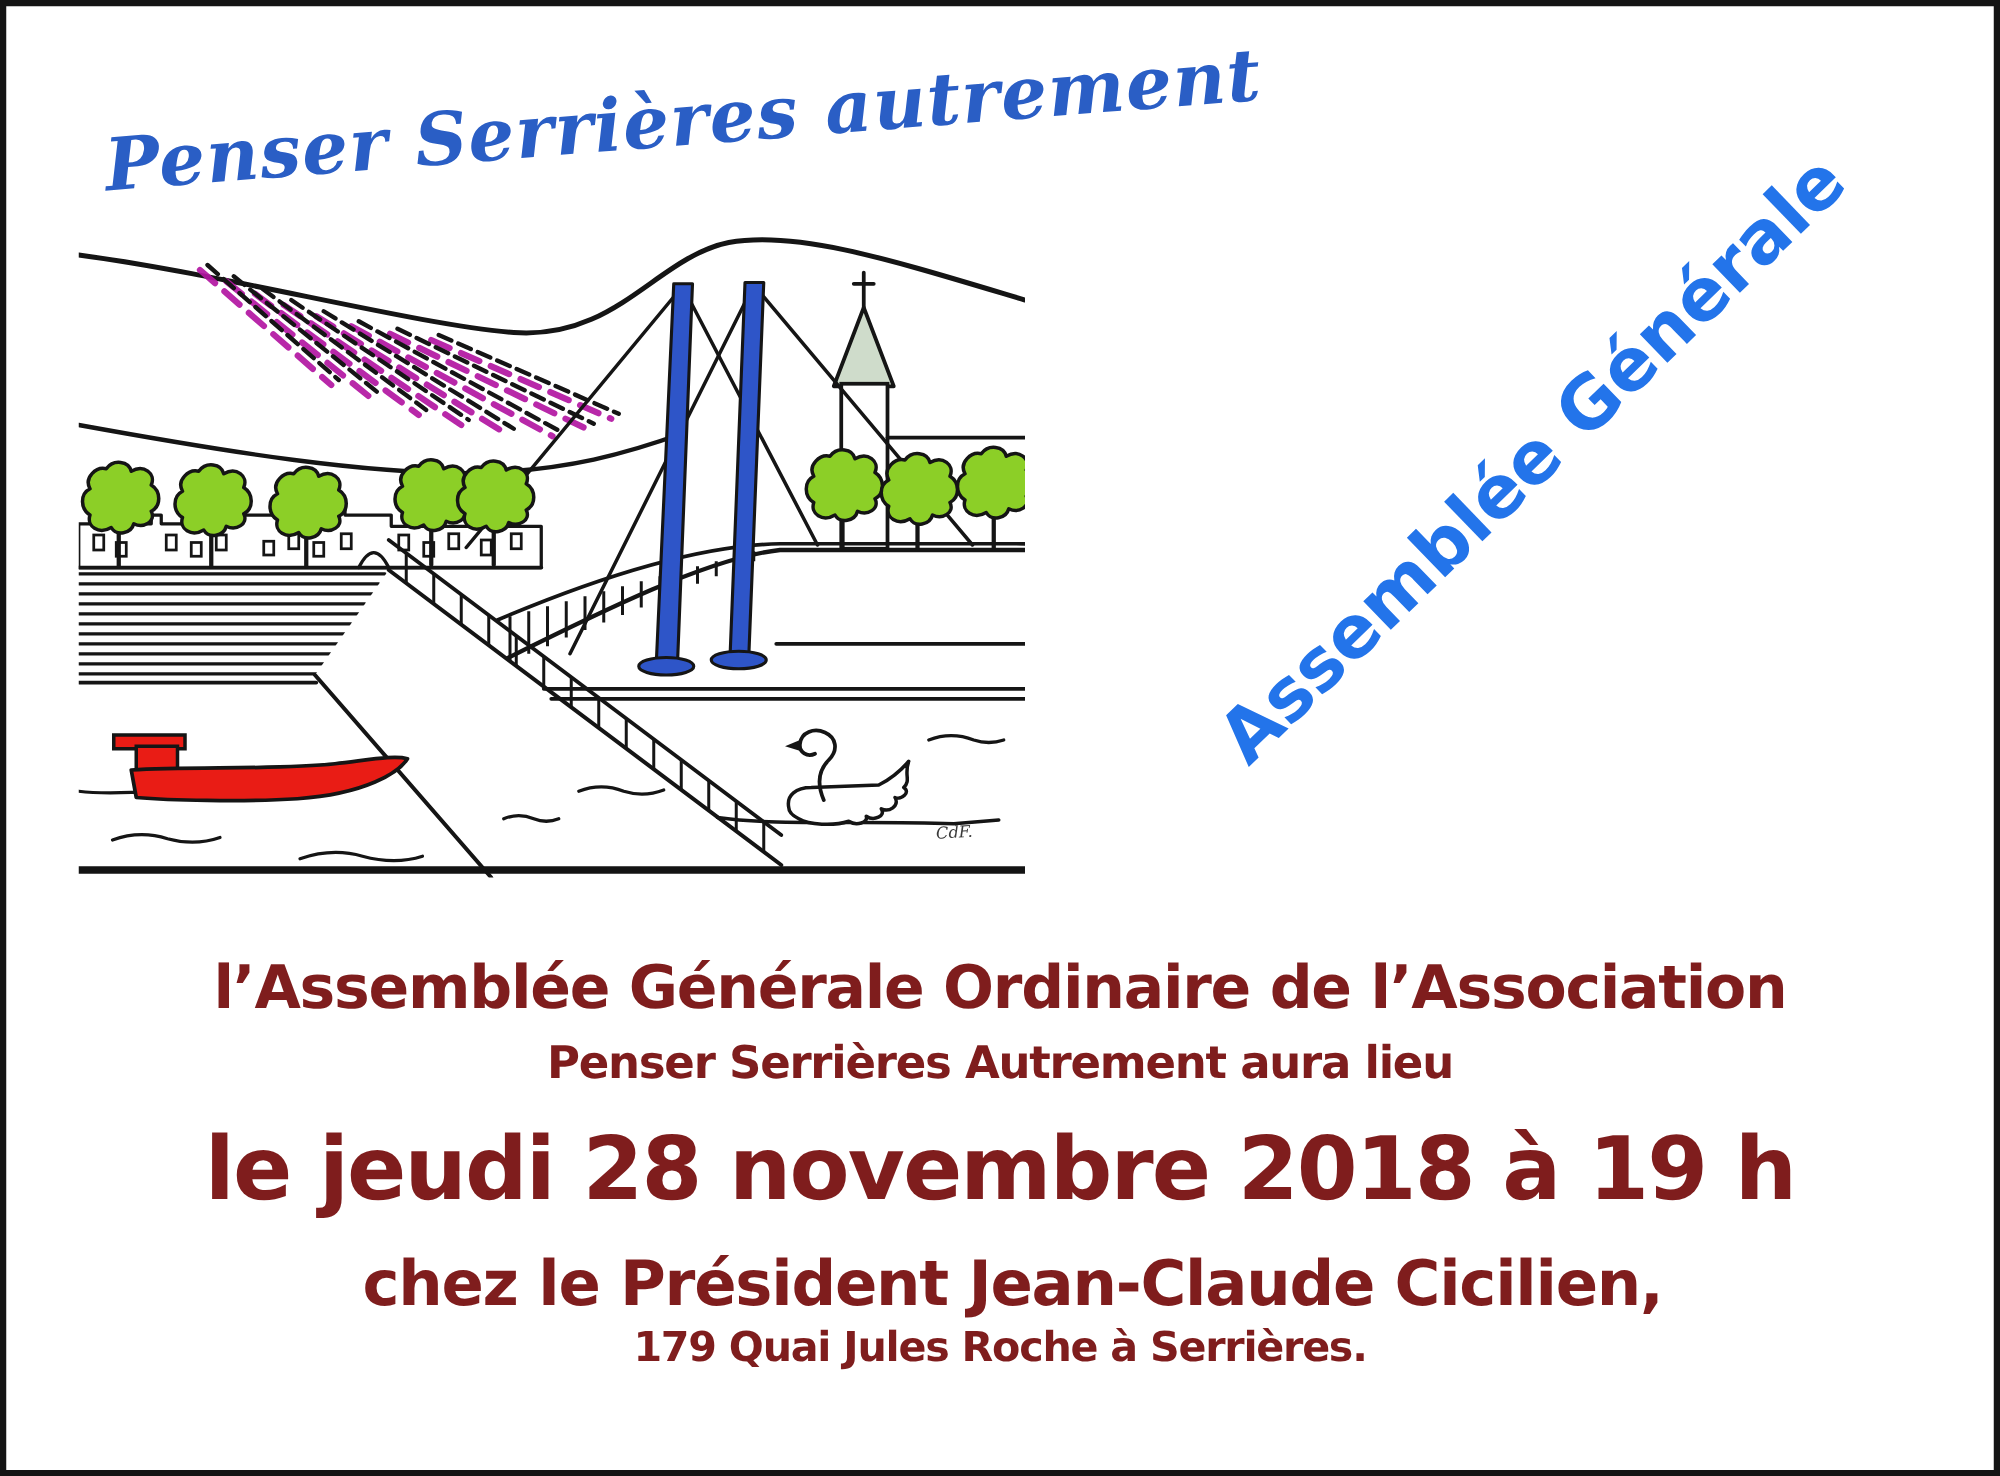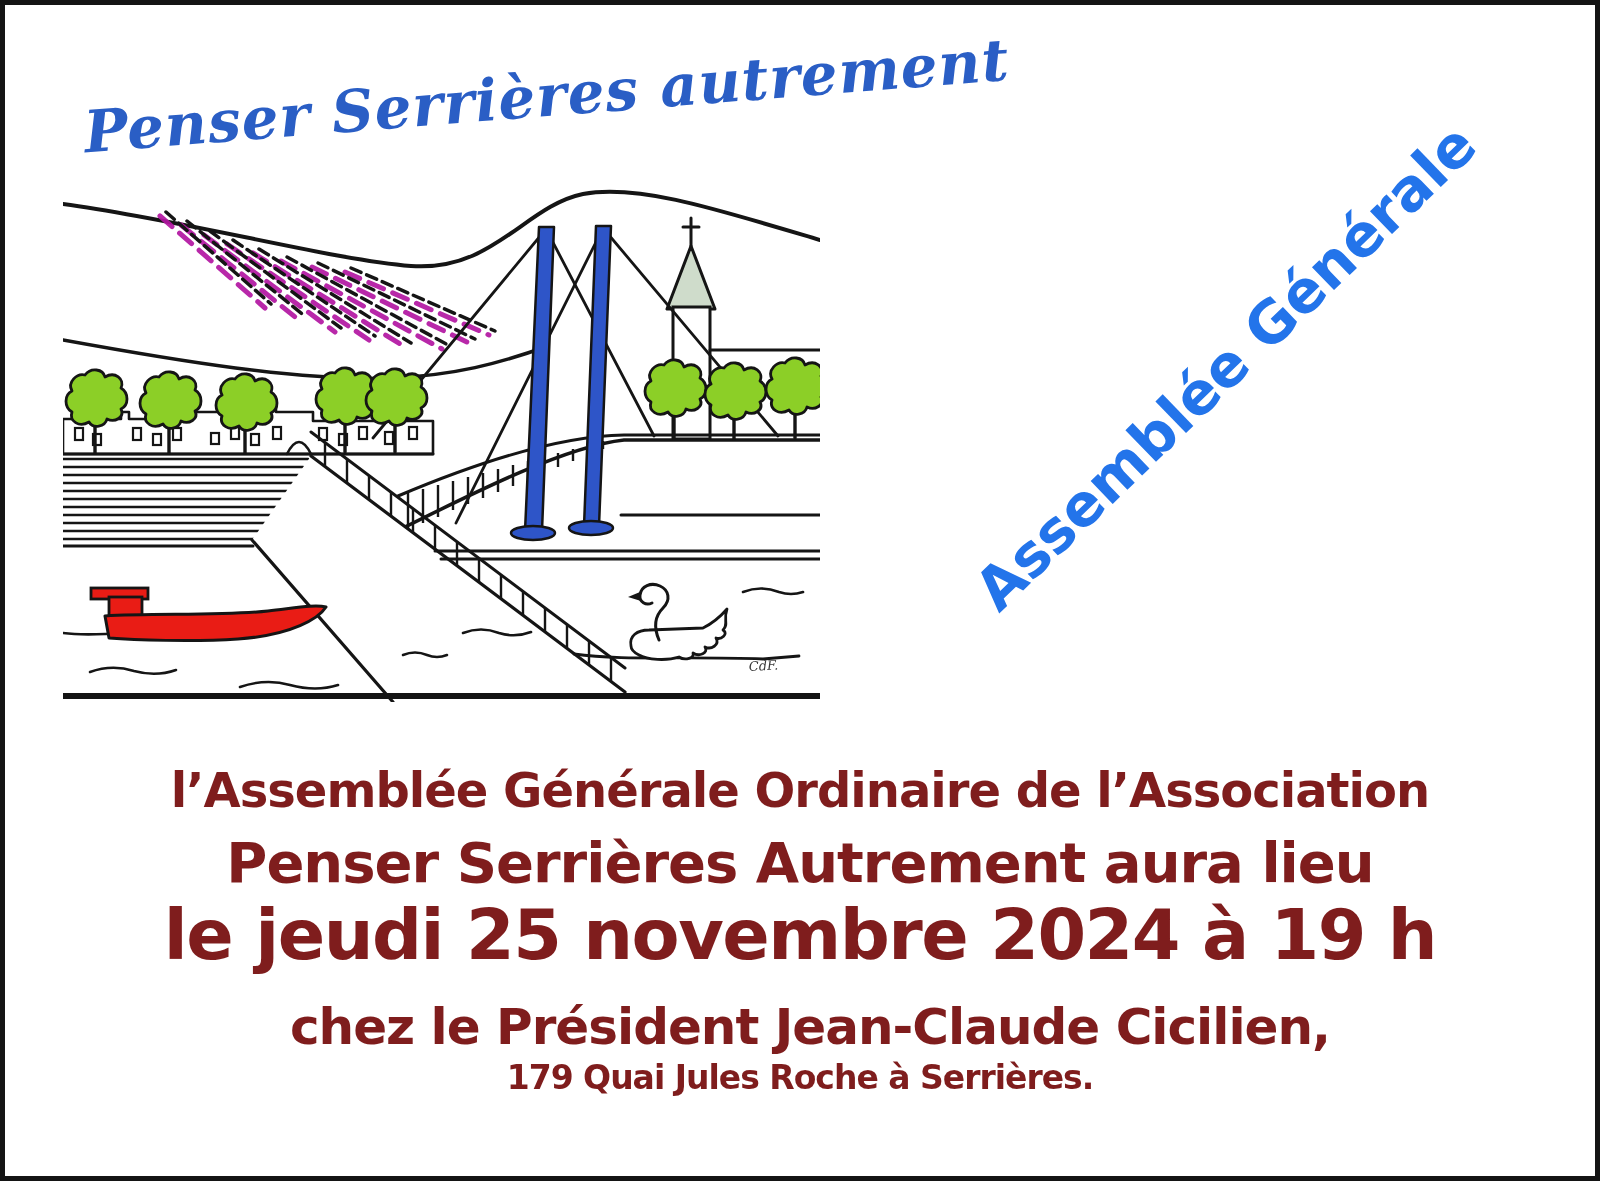--- a/index.html
+++ b/index.html
@@ -14,21 +14,21 @@
     font-size:58px;color:#2a5ec5;transform:rotate(-4.5deg);letter-spacing:1px;white-space:nowrap;
   }
   .illu{position:absolute;left:58px;top:183px;width:757px;height:514px;}
   .diagonal{
     position:absolute;left:893px;top:345px;width:620px;text-align:center;
     transform:rotate(-44deg);font-weight:bold;font-size:58px;color:#2374ea;
     white-space:nowrap;
   }
   .ann-line{position:absolute;left:0;width:100%;text-align:center;font-weight:bold;color:#7f1d1d;white-space:nowrap;}
   .l1{top:757px;font-size:48px;letter-spacing:-1px;}
-  .l2{top:825px;font-size:56px;letter-spacing:-1px;}
+  .l2{top:825px;font-size:36px;letter-spacing:-1px;}
   .l3{top:889px;font-size:70px;letter-spacing:-1.5px;}
   .l4{top:993px;font-size:50px;letter-spacing:-1px;padding-left:10px;}
   .l5{top:1053px;font-size:33px;letter-spacing:-1px;}
   svg .ln{stroke:#151515;fill:none;stroke-linecap:round;stroke-linejoin:round;}
 </style>
 </head>
 <body>
 
 <div class="page">
 
@@ -223,16 +223,16 @@
 
     <text x="686" y="483" font-size="13" font-style="italic" fill="#3a3a3a" font-family="DejaVu Serif, serif" transform="rotate(-3 686 483)">CdF.</text>
 
     <rect x="-8" y="505" width="773" height="6" fill="#141414"></rect>
   </svg>
 
   <div class="diagonal">Assemblée Générale</div>
 
   <div class="ann-line l1">l’Assemblée Générale Ordinaire de l’Association</div>
   <div class="ann-line l2">Penser Serrières Autrement aura lieu</div>
-  <div class="ann-line l3">le jeudi 25 novembre 2024 à 19 h</div>
+  <div class="ann-line l3">le jeudi 28 novembre 2018 à 19 h</div>
   <div class="ann-line l4">chez le Président Jean-Claude Cicilien,</div>
   <div class="ann-line l5">179 Quai Jules Roche à Serrières.</div>
 </div>
 
 </body></html>

